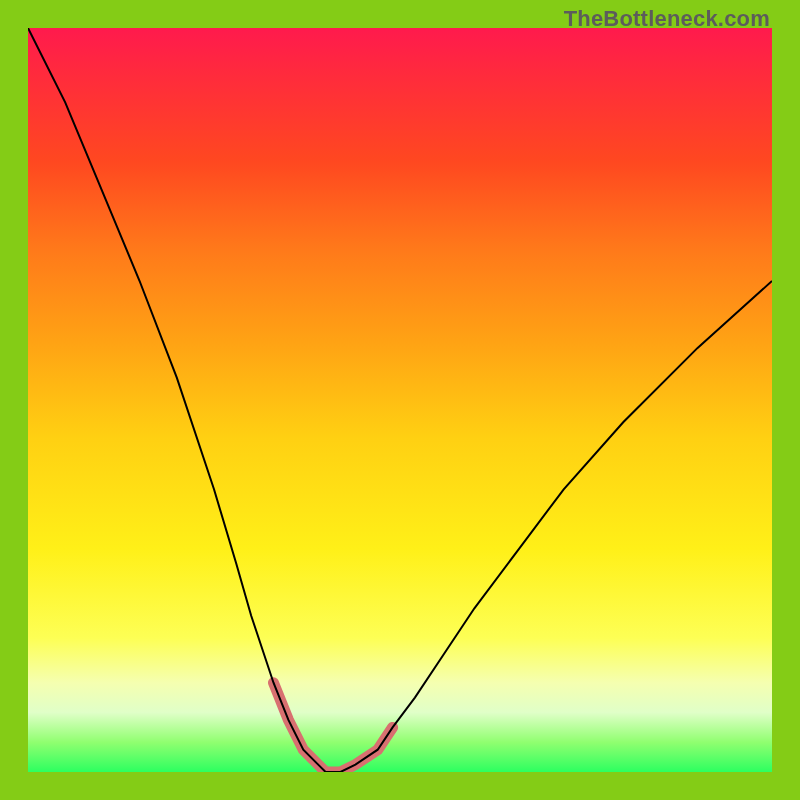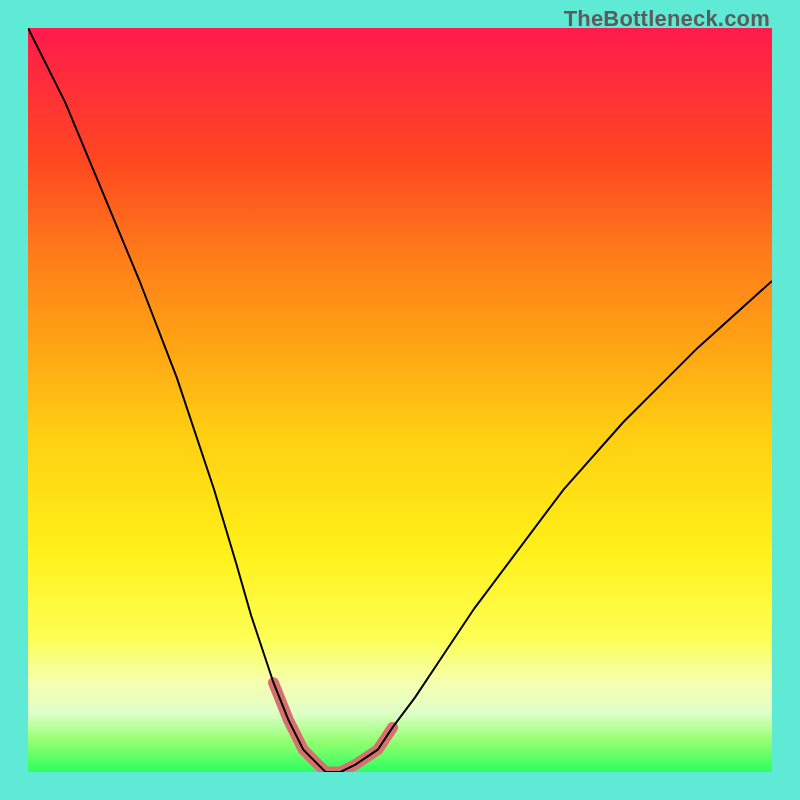--- a/index.html
+++ b/index.html
@@ -1,21 +1,21 @@
 <!DOCTYPE html>
 <html><head>
 <meta charset="utf-8">
 <style>
   * { margin: 0; padding: 0; box-sizing: border-box; }
   html, body { width: 800px; height: 800px; overflow: hidden; background: #000; }
   .frame {
     position: relative;
     width: 800px;
     height: 800px;
-    background: #5eead4;
+    background: #84cc16;
   }
   .plot-area {
     position: absolute;
     left: 28px;
     top: 28px;
     width: 744px;
     height: 744px;
     background: linear-gradient(to bottom,
       #ff1a4d 0%,
       #ff2a3d 6%,

